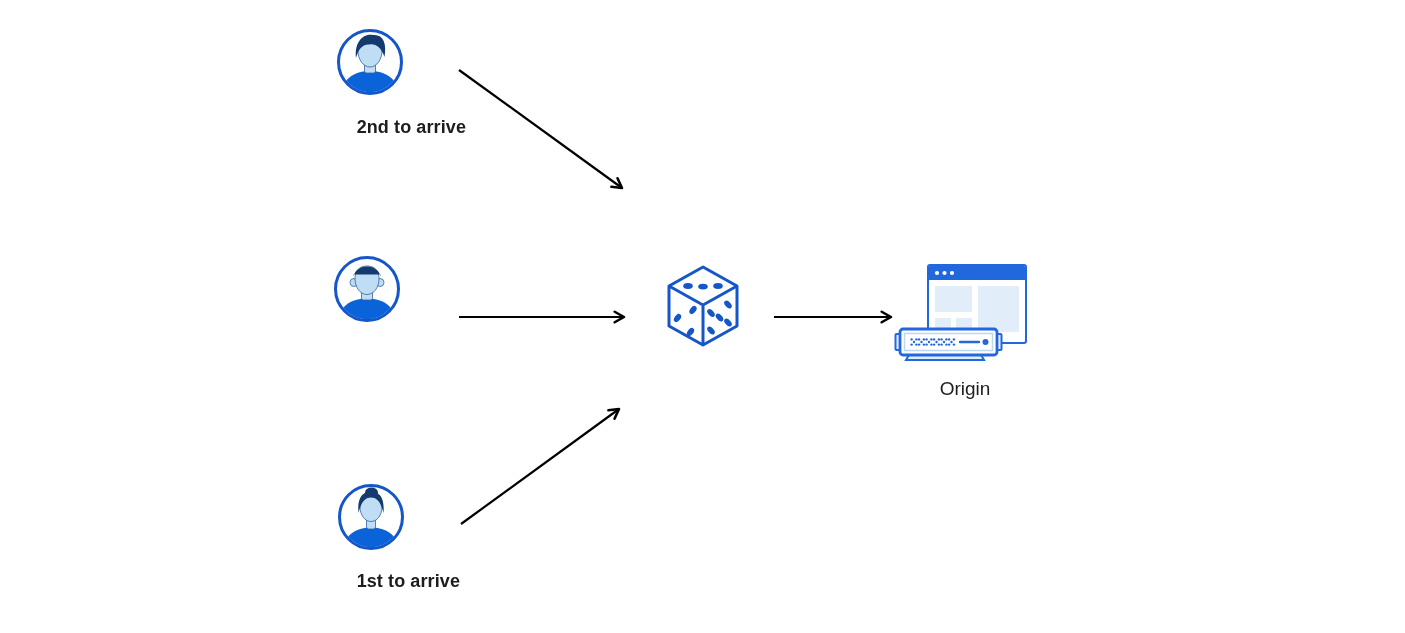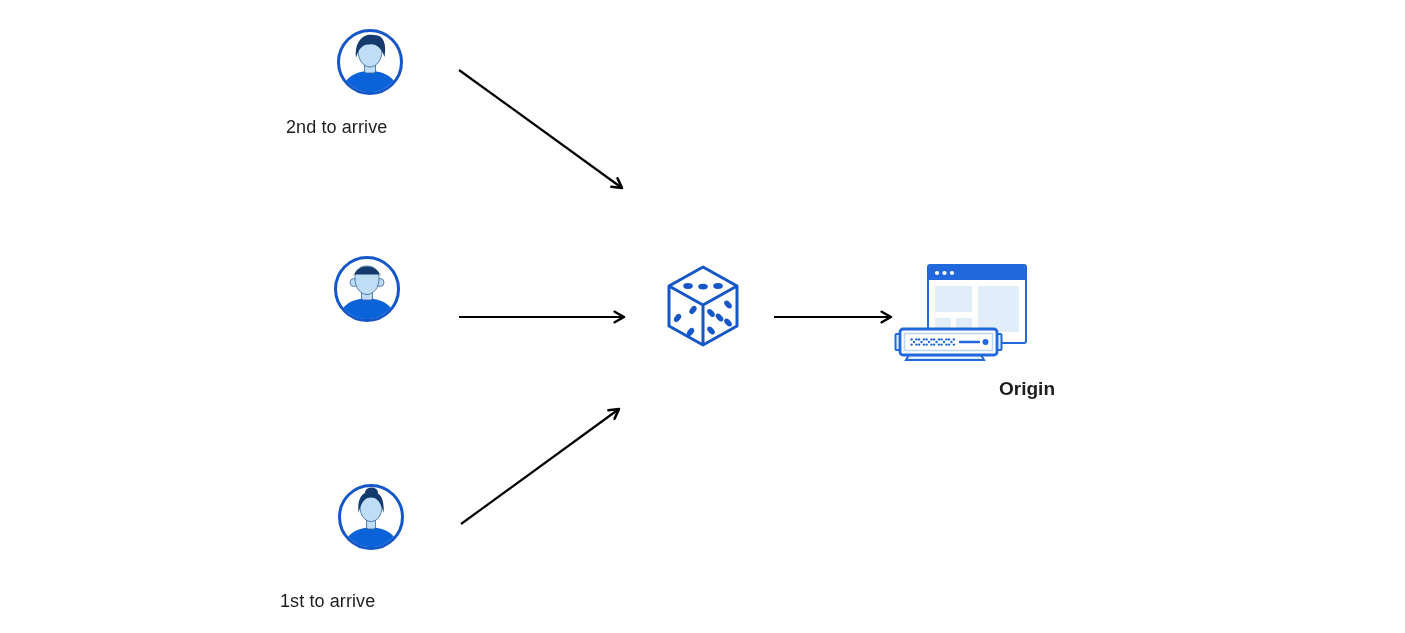--- a/index.html
+++ b/index.html
@@ -15,27 +15,28 @@
     --canvas-bg:#FFFFFF;
   }
   html,body{margin:0;padding:0;}
   body{background:var(--canvas-bg);font-family:"Liberation Sans",sans-serif;}
   .canvas{
     position:relative;width:1405px;height:633px;background:var(--canvas-bg);
     overflow:hidden;
   }
   .abs{position:absolute;}
   .node-label{
-    position:absolute;width:180px;text-align:left;
+    position:absolute;width:180px;text-align:right;
     font-size:18px;line-height:20px;color:var(--text-color);
     letter-spacing:0.1px;
+    font-weight:bold;
   }
   .origin-label{
-    position:absolute;width:180px;text-align:right;
-    font-size:19px;line-height:22px;color:var(--text-color);font-weight:bold;
+    position:absolute;width:180px;text-align:center;
+    font-size:19px;line-height:22px;color:var(--text-color);
   }
   
   .ring{fill:#fff;stroke:var(--primary-blue);stroke-width:3;}
   .hair{fill:var(--dark-navy);}
   .face{fill:var(--face-blue);stroke:#35639C;stroke-width:0.8;}
   .shirt{fill:var(--bright-blue);}
   
   .cube{fill:#fff;stroke:var(--primary-blue);stroke-width:3;stroke-linejoin:round;}
   .pip{fill:var(--primary-blue);}
   
@@ -116,21 +117,21 @@
       <circle class="ring" cx="34" cy="34" r="31.5"></circle>
       <g clip-path="url(#clipC)">
         <path class="shirt" d="M6,66 C8,51 20,44.5 34,44.5 C48,44.5 60,51 62,66 L62,68 L6,68 Z"></path>
       </g>
       <ellipse class="hair" cx="34.5" cy="9.5" rx="6.5" ry="5"></ellipse>
       <rect class="face" x="29.5" y="32" width="9" height="14" rx="2"></rect>
       <path class="face" d="M34,12 C41.5,12 45,17.5 45,24 C45,31.5 40.5,38.5 34,38.5 C27.5,38.5 23,31.5 23,24 C23,17.5 26.5,12 34,12 Z"></path>
       <path class="hair" d="M21.5,30 C20,13 27,8.5 34,8.5 C41,8.5 48,13 46.5,30 C43.5,18 39.5,14.5 34,14.5 C28.5,14.5 24.5,18 21.5,30 Z"></path>
     </svg>
   </div>
-  <div class="node-label" style="left:280px;top:591px;">1st to arrive</div>
+  <div class="node-label" style="left:280px;top:571px;">1st to arrive</div>
 
   <div class="abs" style="left:665px;top:263px;width:76px;height:86px;">
     <svg width="76" height="86" viewBox="0 0 76 86">
       <path class="cube" d="M38,4 L72,23 L72,63 L38,82 L4,63 L4,23 Z"></path>
       <path class="cube" d="M4,23 L38,42 L72,23 M38,42 L38,82"></path>
 
       <ellipse class="pip" cx="23" cy="23" rx="4.8" ry="2.9"></ellipse>
       <ellipse class="pip" cx="38" cy="23.6" rx="4.8" ry="2.9"></ellipse>
       <ellipse class="pip" cx="53" cy="23" rx="4.8" ry="2.9"></ellipse>
 

